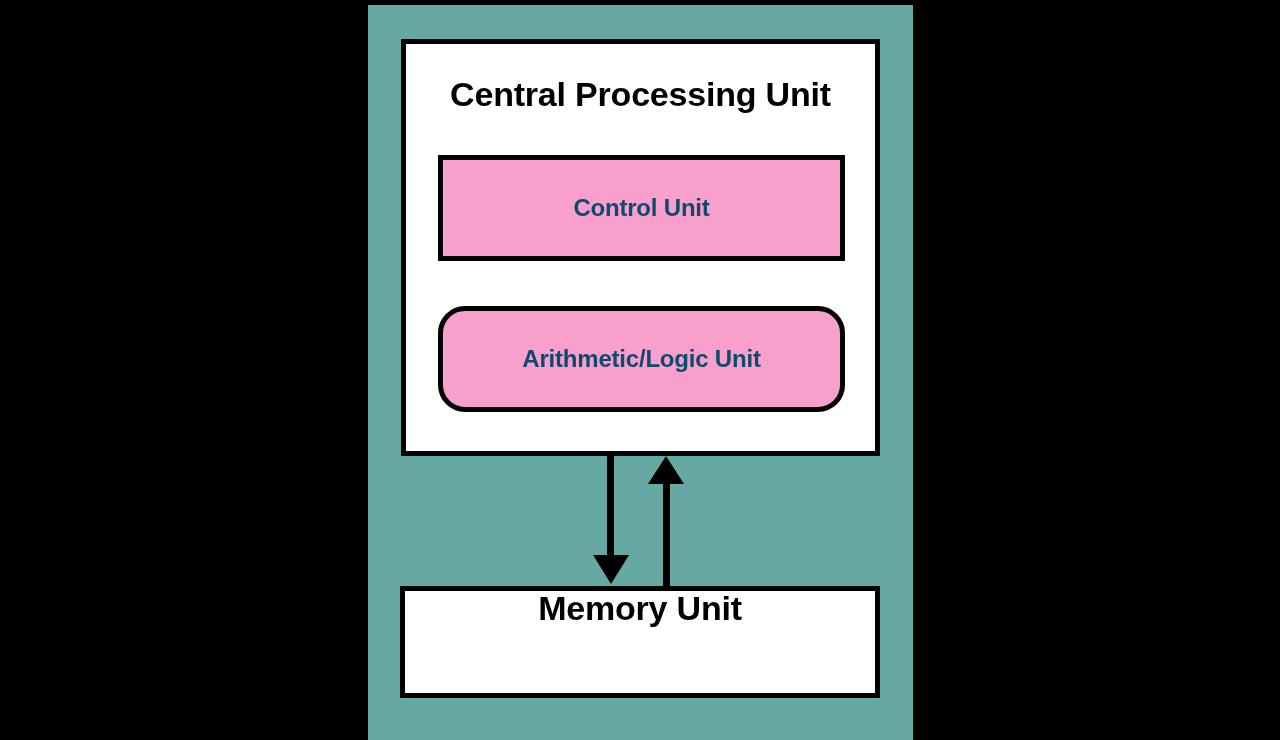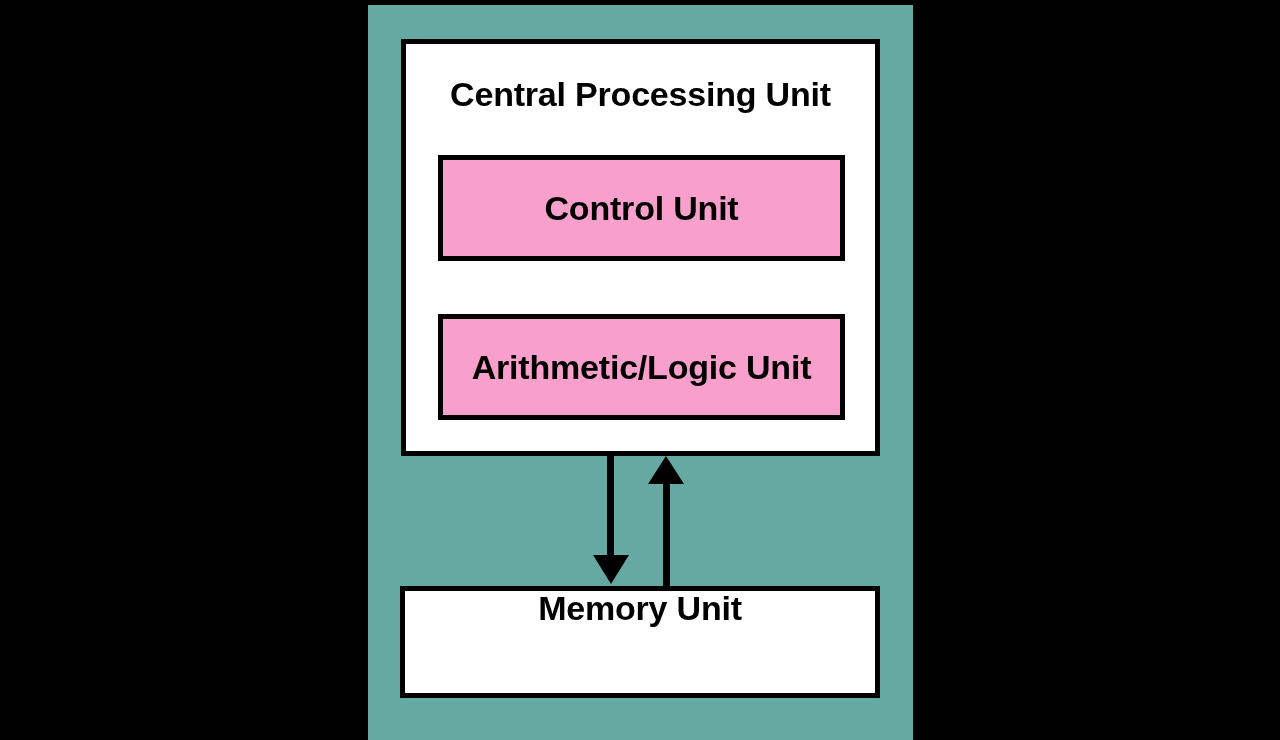--- a/index.html
+++ b/index.html
@@ -60,25 +60,25 @@
     border: 5px solid #000000;
     background: #F8A0CB;
     display: flex;
     align-items: center;
     justify-content: center;
     left: 438px;
     width: 407px;
     height: 106px;
   }
   #control-unit-box { top: 155px; }
-  #alu-box { top: 314px; }
+  #alu-box { top: 306px; border-radius: 27px; }
   .subunit-label {
-    font-size: 34px;
+    font-size: 24px;
     font-weight: bold;
-    color: #000000;
+    color: #0c4a6e;
     letter-spacing: -0.2px;
     line-height: 1;
     white-space: nowrap;
   }
   #memory-box {
     left: 400px;
     top: 586px;
     width: 480px;
     height: 112px;
     background: #ffffff;

